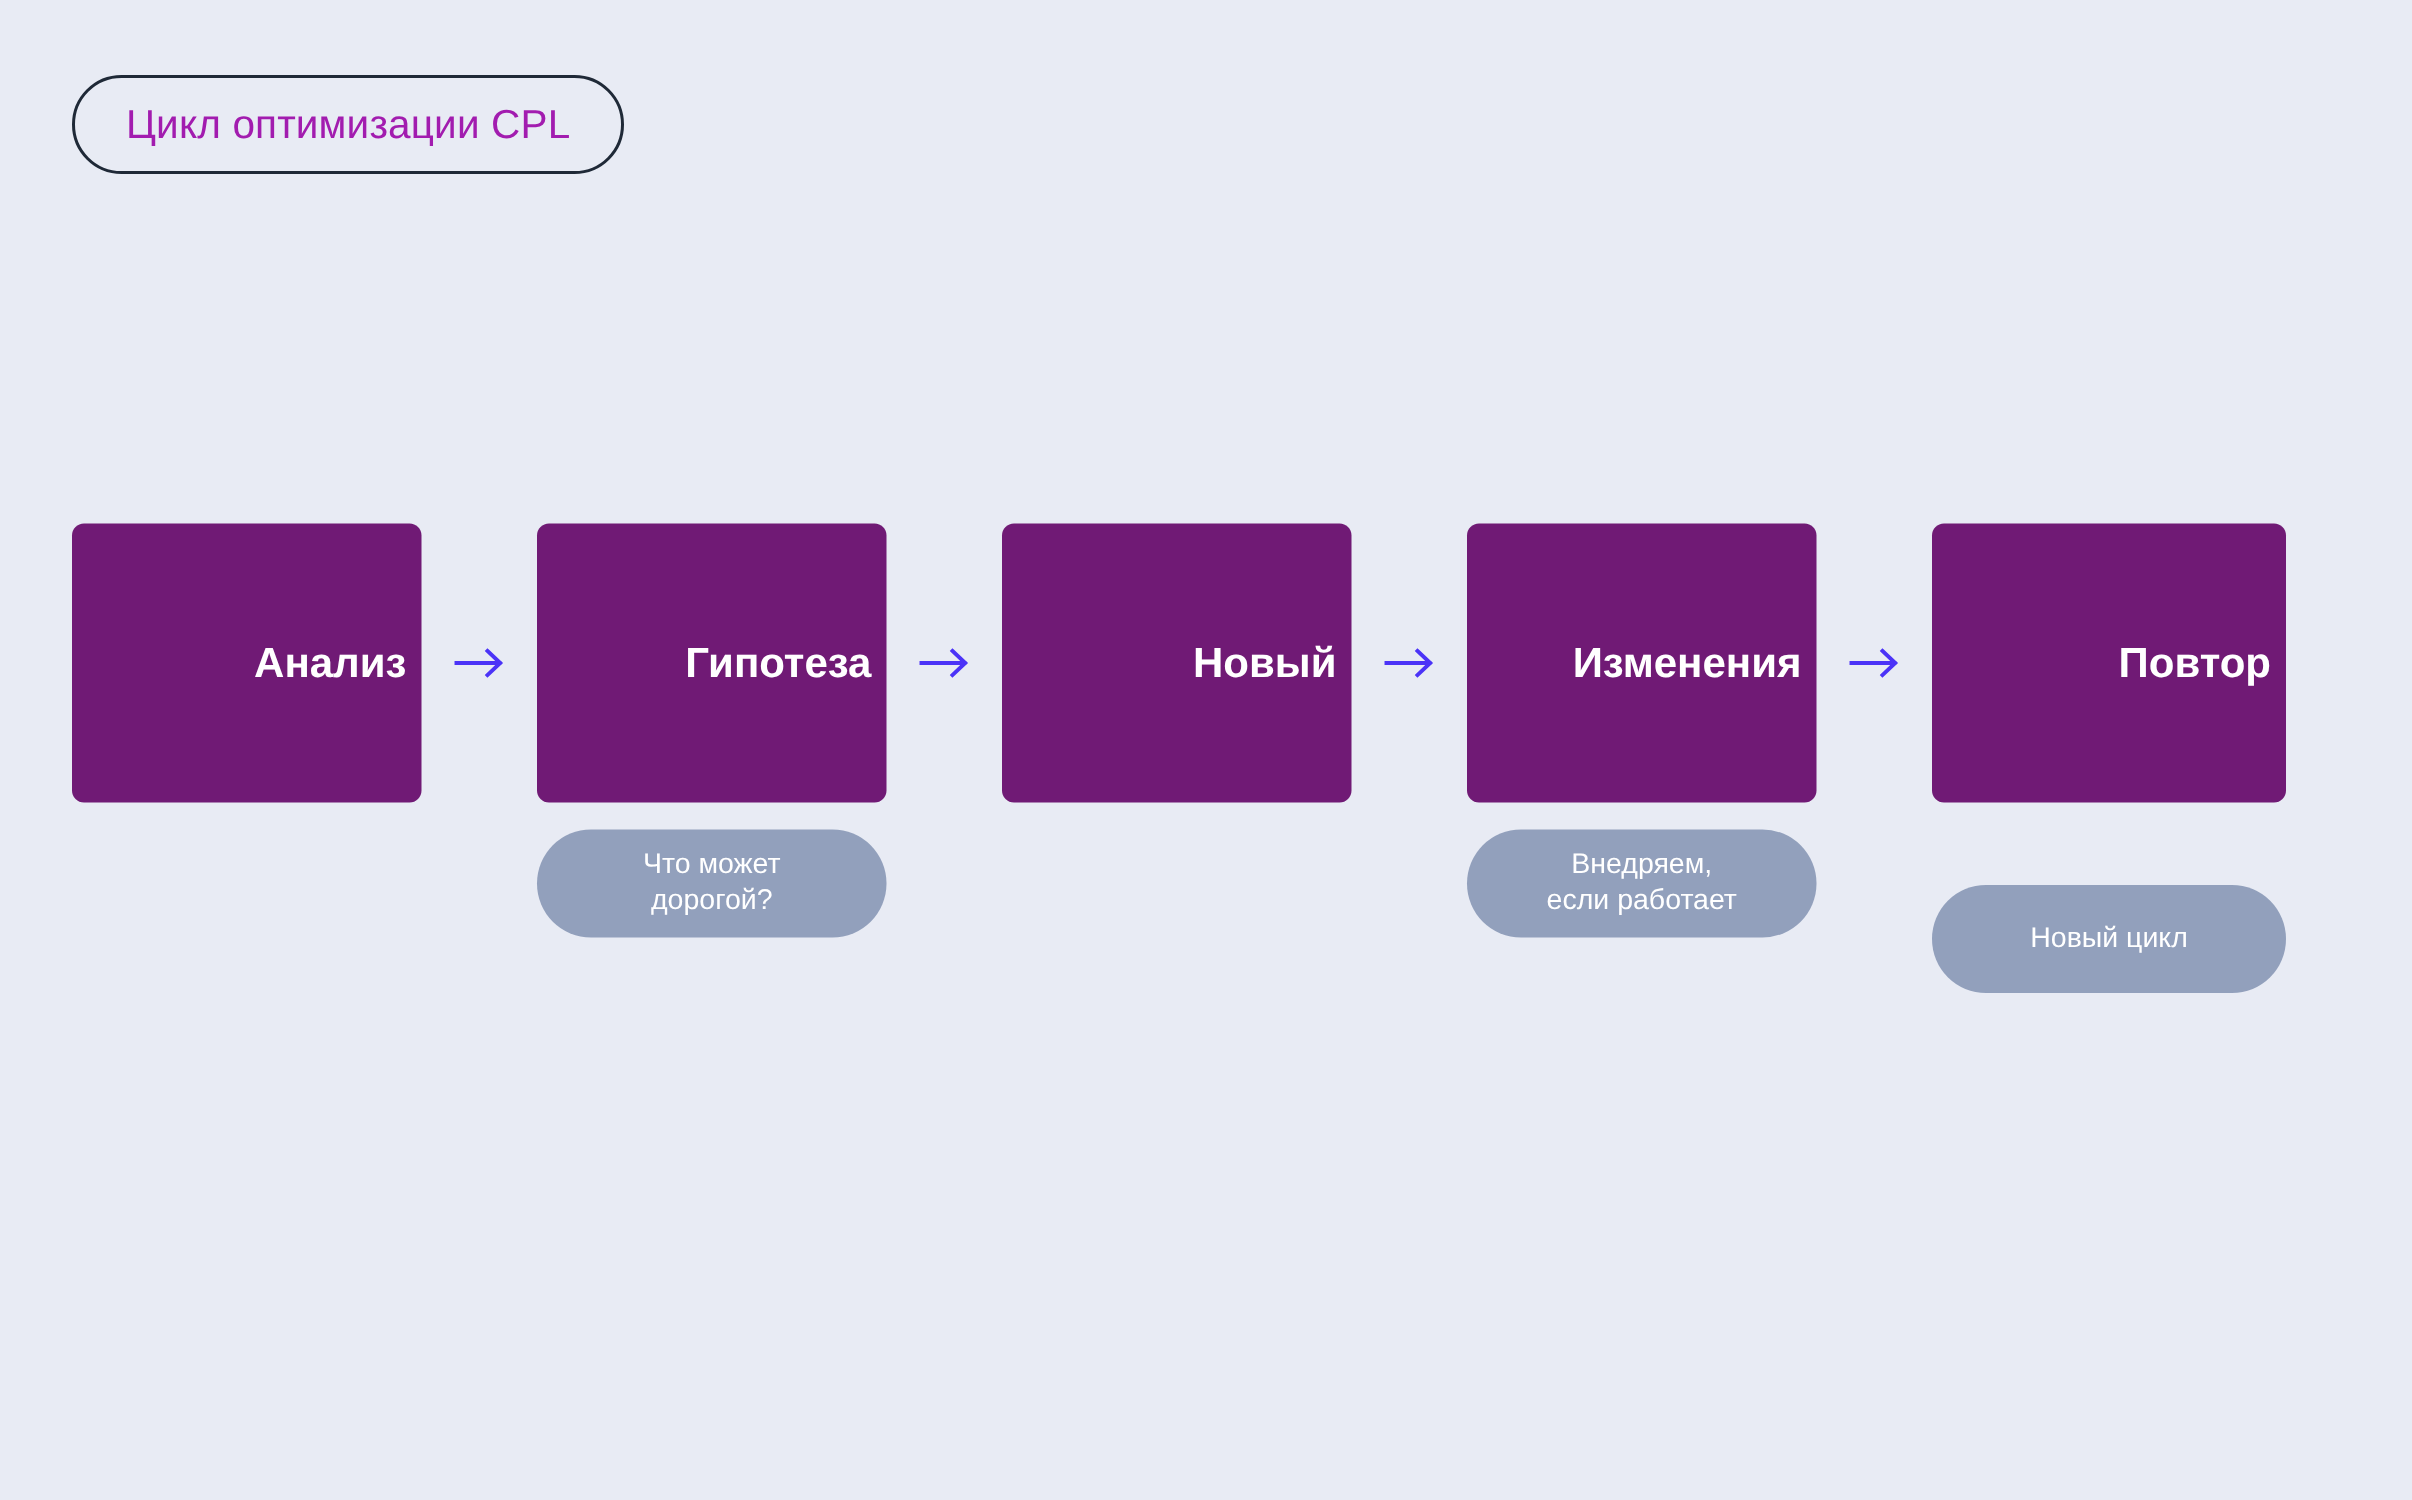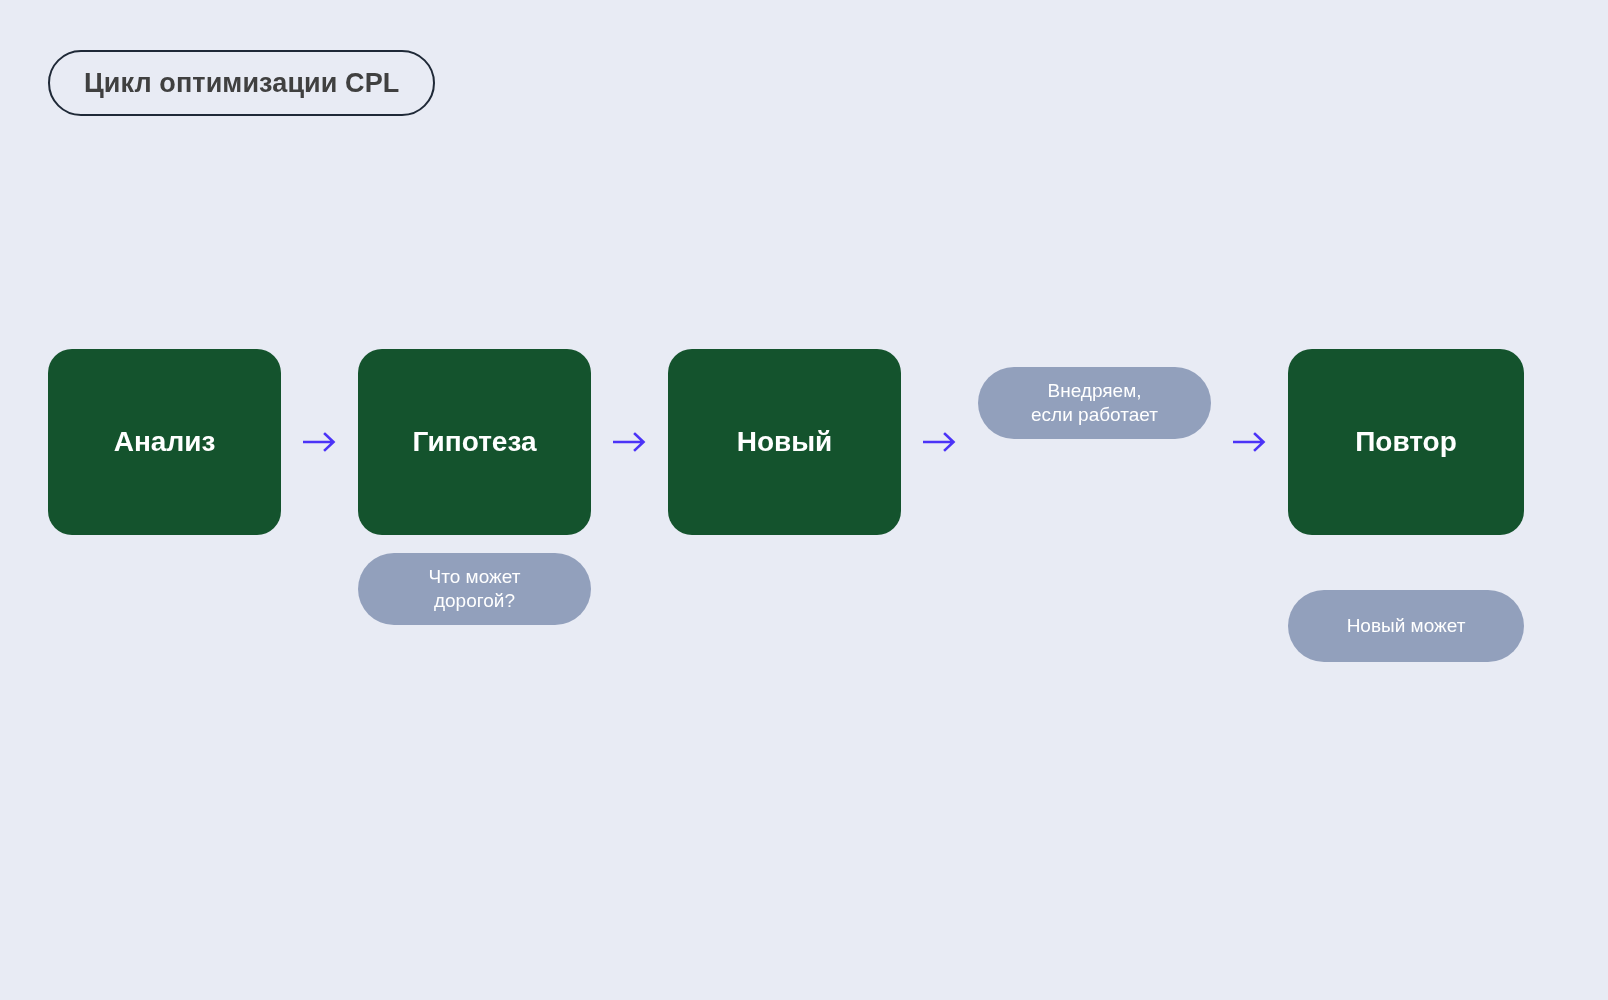--- a/index.html
+++ b/index.html
@@ -25,22 +25,22 @@
     box-sizing: border-box;
     display: inline-flex;
     align-items: center;
     padding: 0 34px;
     border: 2.5px solid #1f2937;
     border-radius: 999px;
     background: transparent;
   }
   .title-pill-label {
     font-size: 27px;
-    font-weight: 700;
-    color: #404040;
+    font-weight: 400;
+    color: #a21caf;
     letter-spacing: 0.1px;
     white-space: nowrap;
   }
 
   
   .flow {
     position: absolute;
     left: 48px;
     top: 349px;
     width: 1512px;
@@ -52,25 +52,25 @@
     display: flex;
     flex-direction: column;
     align-items: stretch;
     flex: 0 0 auto;
   }
   .step-w-233 { width: 233px; }
   .step-w-236 { width: 236px; gap: 37px; }
 
   .step-card {
     height: 186px;
-    border-radius: 24px;
-    background: #14532d;
+    border-radius: 8px;
+    background: #701a75;
     display: flex;
     align-items: center;
-    justify-content: center;
+    justify-content: flex-end;
     box-sizing: border-box;
     padding: 0 10px;
   }
   .step-card-label {
     color: #ffffff;
     font-size: 28px;
     font-weight: 700;
     text-align: center;
     line-height: 1.1;
     white-space: nowrap;
@@ -150,34 +150,37 @@
     </div>
   </div>
 
   <div class="flow-arrow">
     <svg width="34" height="20" viewBox="0 0 34 20" fill="none" aria-hidden="true">
       <path d="M1 10 H30 M22 2 L30.5 10 L22 18" stroke="currentColor" stroke-width="2.6" stroke-linecap="square" stroke-linejoin="miter" fill="none"></path>
     </svg>
   </div>
 
   <div class="step step-w-233">
+    <div class="step-card">
+      <span class="step-card-label">Изменения</span>
+    </div>
     <div class="step-caption">
       <span class="step-caption-label">Внедряем,
 если работает</span>
     </div>
   </div>
 
   <div class="flow-arrow">
     <svg width="34" height="20" viewBox="0 0 34 20" fill="none" aria-hidden="true">
       <path d="M1 10 H30 M22 2 L30.5 10 L22 18" stroke="currentColor" stroke-width="2.6" stroke-linecap="square" stroke-linejoin="miter" fill="none"></path>
     </svg>
   </div>
 
   <div class="step step-w-236">
     <div class="step-card">
       <span class="step-card-label">Повтор</span>
     </div>
     <div class="step-caption">
-      <span class="step-caption-label">Новый может</span>
+      <span class="step-caption-label">Новый цикл</span>
     </div>
   </div>
 
 </div>
 
 </body></html>

